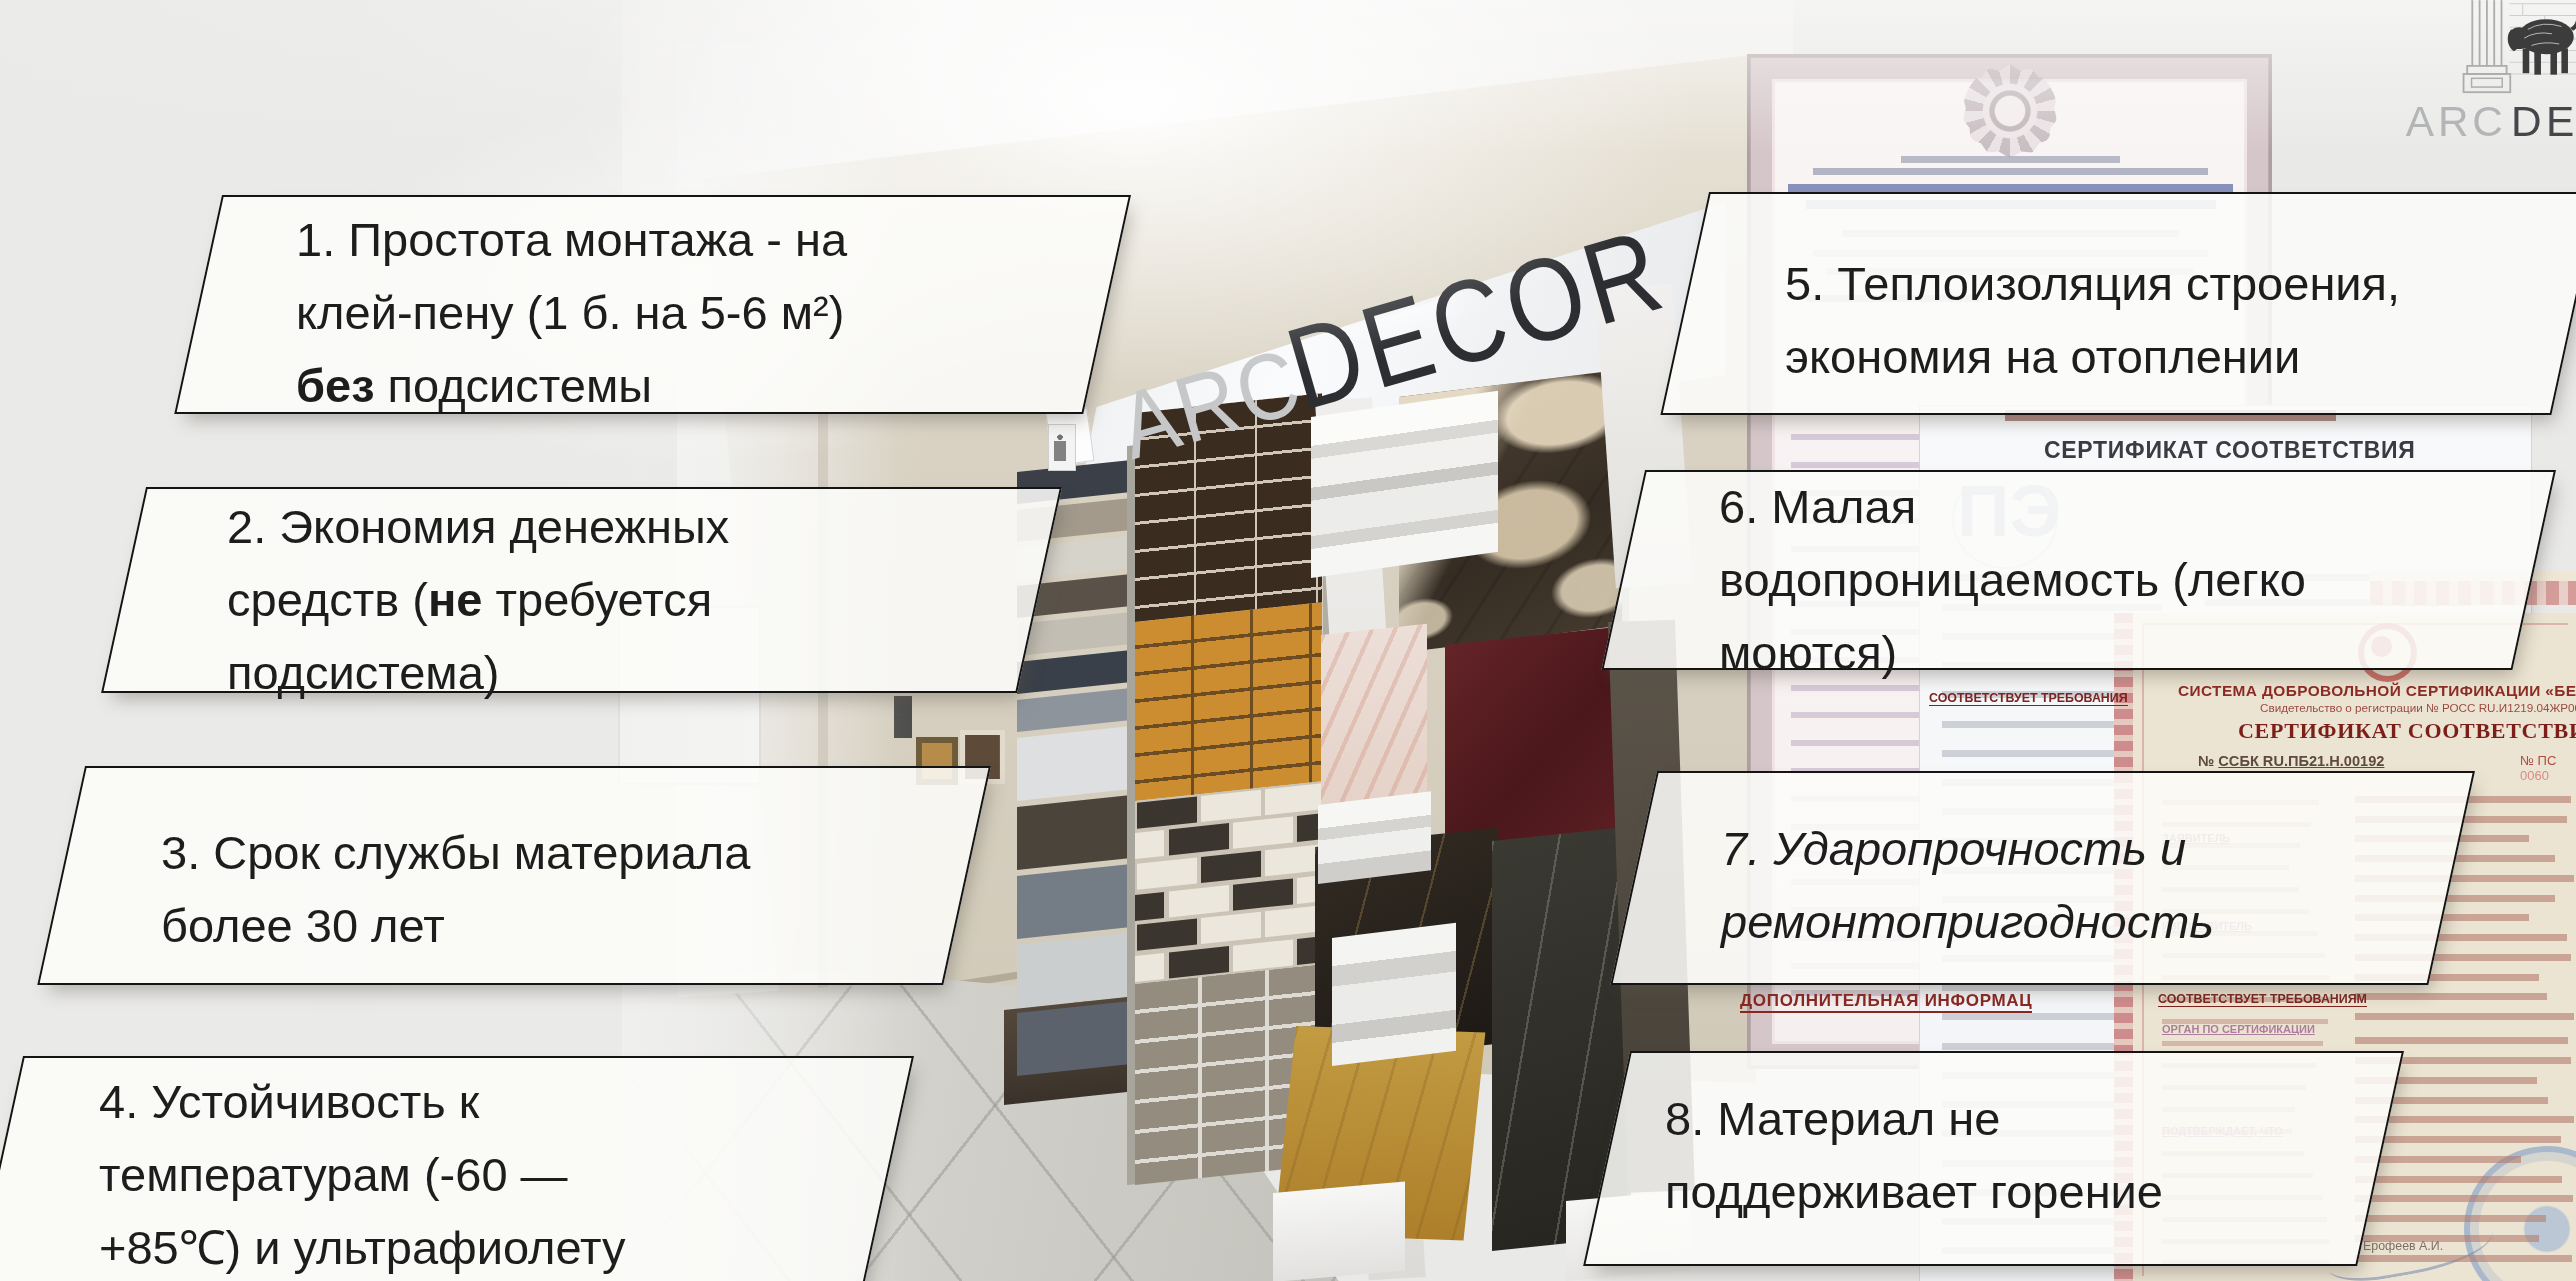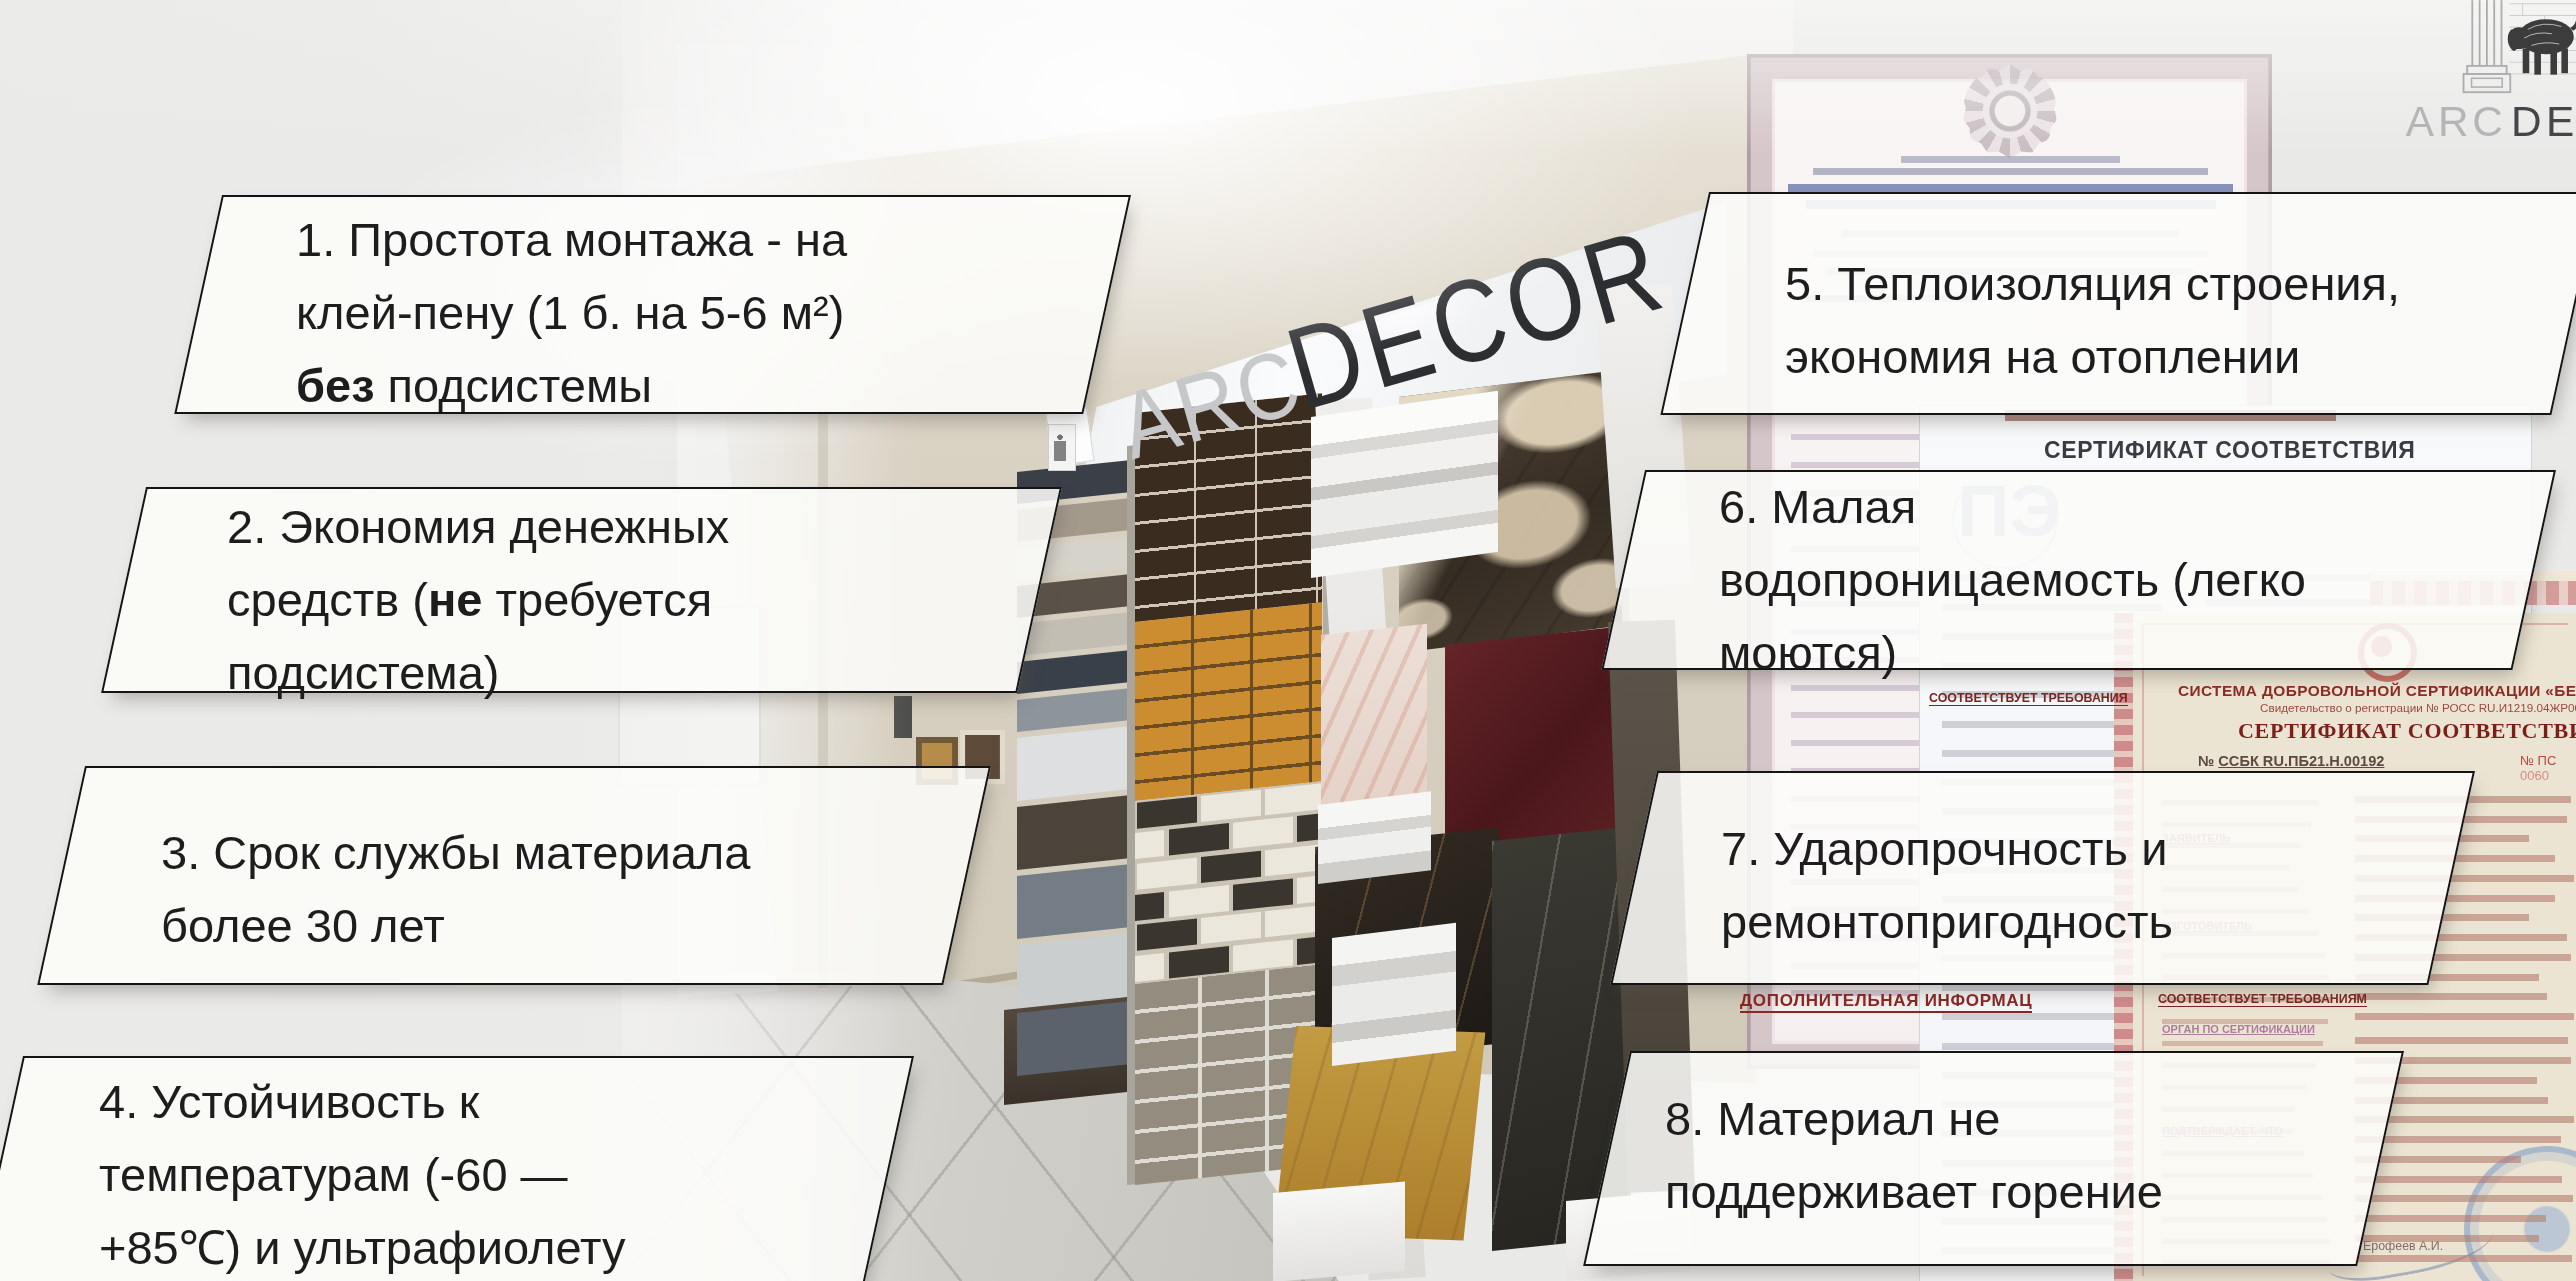--- a/index.html
+++ b/index.html
@@ -391,15 +391,15 @@
 <div class="pbox" style="left:1645px;top:470px;width:911px;height:200px;z-index:30;"></div>
 <div class="pbox" style="left:1657px;top:771px;width:818px;height:214px;z-index:30;"></div>
 <div class="pbox" style="left:1630px;top:1051px;width:774px;height:215px;z-index:30;"></div>
 
 <div class="ptxt" style="left:296px;top:203px;">1. Простота монтажа - на<br>клей-пену (1 б. на 5-6 м²)<br><b>без</b> подсистемы</div>
 <div class="ptxt" style="left:227px;top:490px;">2. Экономия денежных<br>средств (<b>не</b> требуется<br>подсистема)</div>
 <div class="ptxt" style="left:161px;top:816px;">3. Срок службы материала<br>более 30 лет</div>
 <div class="ptxt" style="left:99px;top:1065px;">4. Устойчивость к<br>температурам (-60 —<br>+85℃) и ультрафиолету</div>
 <div class="ptxt" style="left:1785px;top:247px;">5. Теплоизоляция строения,<br>экономия на отоплении</div>
 <div class="ptxt" style="left:1719px;top:470px;">6. Малая<br>водопроницаемость (легко<br>моются)</div>
-<div class="ptxt" style="left:1721px;top:812px;">7. Ударопрочность и<br>ремонтопригодность</div>
+<div class="ptxt" style="left:1721px;top:812px;font-style:italic;">7. Ударопрочность и<br>ремонтопригодность</div>
 <div class="ptxt" style="left:1665px;top:1082px;">8. Материал не<br>поддерживает горение</div>
 
 
 </body></html>

